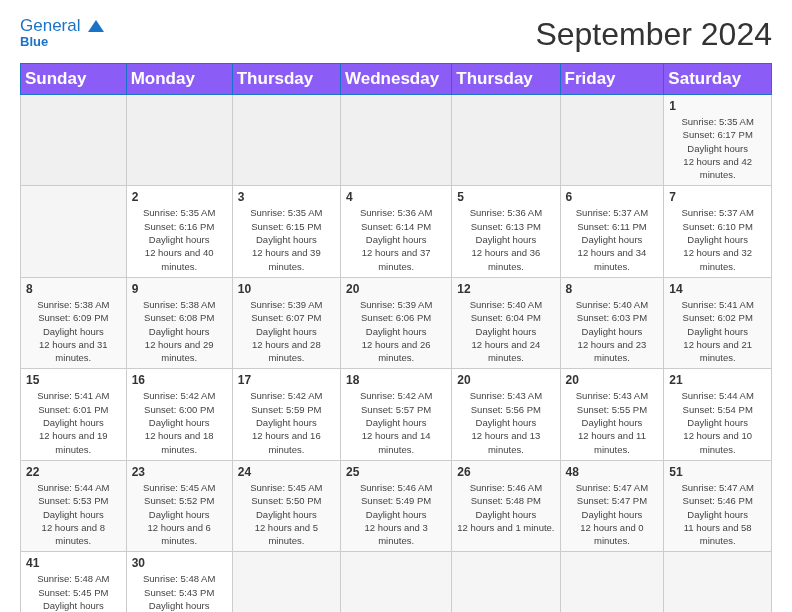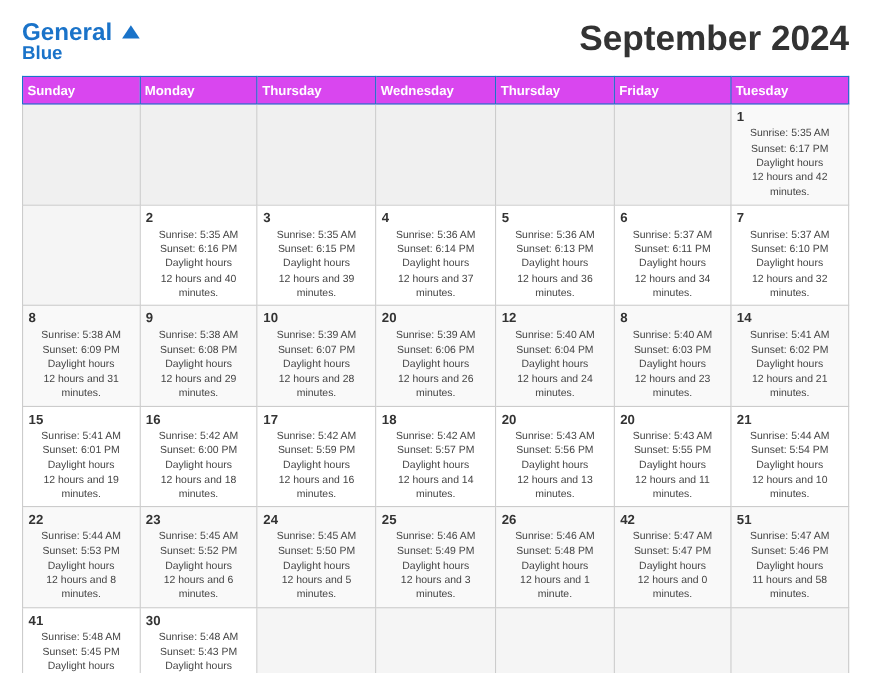--- a/index.html
+++ b/index.html
@@ -22,38 +22,38 @@
     }
     .logo {
       display: flex;
       align-items: center;
     }
     .title-block {
       text-align: right;
     }
     .month-title {
       font-size: 32px;
-      font-weight: bold;
+      font-weight: normal;
       color: #333;
     }
     .subtitle {
       font-size: 14px;
       color: #555;
     }
     .calendar {
       width: 100%;
       border-collapse: collapse;
       font-size: 10.5px;
     }
     .calendar th {
-      background: #d946ef;
+      background: #8b5cf6;
       color: #fff;
       padding: 5px 4px;
       text-align: left;
-      font-size: 12px;
+      font-size: 17px;
       font-weight: bold;
       border: 1px solid #1a73c9;
     }
     .calendar td {
       border: 1px solid #ccc;
       vertical-align: top;
       padding: 4px 5px;
       width: 113px;
       height: 80px;
       background: #fff;
@@ -81,45 +81,45 @@
     }
   </style>
 </head>
 <body>
 
 <div class="page">
   <div class="header">
     <div class="logo">
       <div>
         <div style="display:flex;align-items:center;">
-          <div style="font-size:22px;font-weight:bold;color:#333;line-height:1.15;">
+          <div style="font-size:17px;font-weight:normal;color:#333;line-height:1.15;">
             <span style="color:#1a73c9;">General</span>
             <svg width="20" height="18" viewBox="0 0 20 18" style="vertical-align:middle;margin-left:1px;">
               <polygon points="10,2 18,14 2,14" fill="#1a73c9"></polygon>
             </svg>
           </div>
         </div>
-        <div style="font-size:17px;font-weight:bold;color:#1a73c9;margin-top:-2px;">Blue</div>
+        <div style="font-size:13px;font-weight:bold;color:#1a73c9;margin-top:-2px;">Blue</div>
       </div>
     </div>
     <div class="title-block">
       <div class="month-title">September 2024</div>
     </div>
   </div>
 
   <table class="calendar">
     <thead>
       <tr>
       <th>Sunday</th>
           <th>Monday</th>
           <th>Thursday</th>
           <th>Wednesday</th>
           <th>Thursday</th>
           <th>Friday</th>
-          <th>Tuesday</th>
+          <th>Saturday</th>
         </tr>
     </thead>
     <tbody id="calendar-body">
     <tr class="row-alt">
           <td class="empty"></td>
           <td class="empty"></td>
           <td class="empty"></td>
           <td class="empty"></td>
           <td class="empty"></td>
           <td class="empty"></td>
@@ -230,21 +230,21 @@
           </td>
           <td>
             <div class="day-num">25</div>
             <div class="day-detail">Sunrise: 5:46 AM<br>Sunset: 5:49 PM<br>Daylight hours<br>12 hours and 3 minutes.</div>
           </td>
           <td>
             <div class="day-num">26</div>
             <div class="day-detail">Sunrise: 5:46 AM<br>Sunset: 5:48 PM<br>Daylight hours<br>12 hours and 1 minute.</div>
           </td>
           <td>
-            <div class="day-num">42</div>
+            <div class="day-num">48</div>
             <div class="day-detail">Sunrise: 5:47 AM<br>Sunset: 5:47 PM<br>Daylight hours<br>12 hours and 0 minutes.</div>
           </td>
           <td>
             <div class="day-num">51</div>
             <div class="day-detail">Sunrise: 5:47 AM<br>Sunset: 5:46 PM<br>Daylight hours<br>11 hours and 58 minutes.</div>
           </td>
         </tr>
         <tr>
           <td>
             <div class="day-num">41</div>

